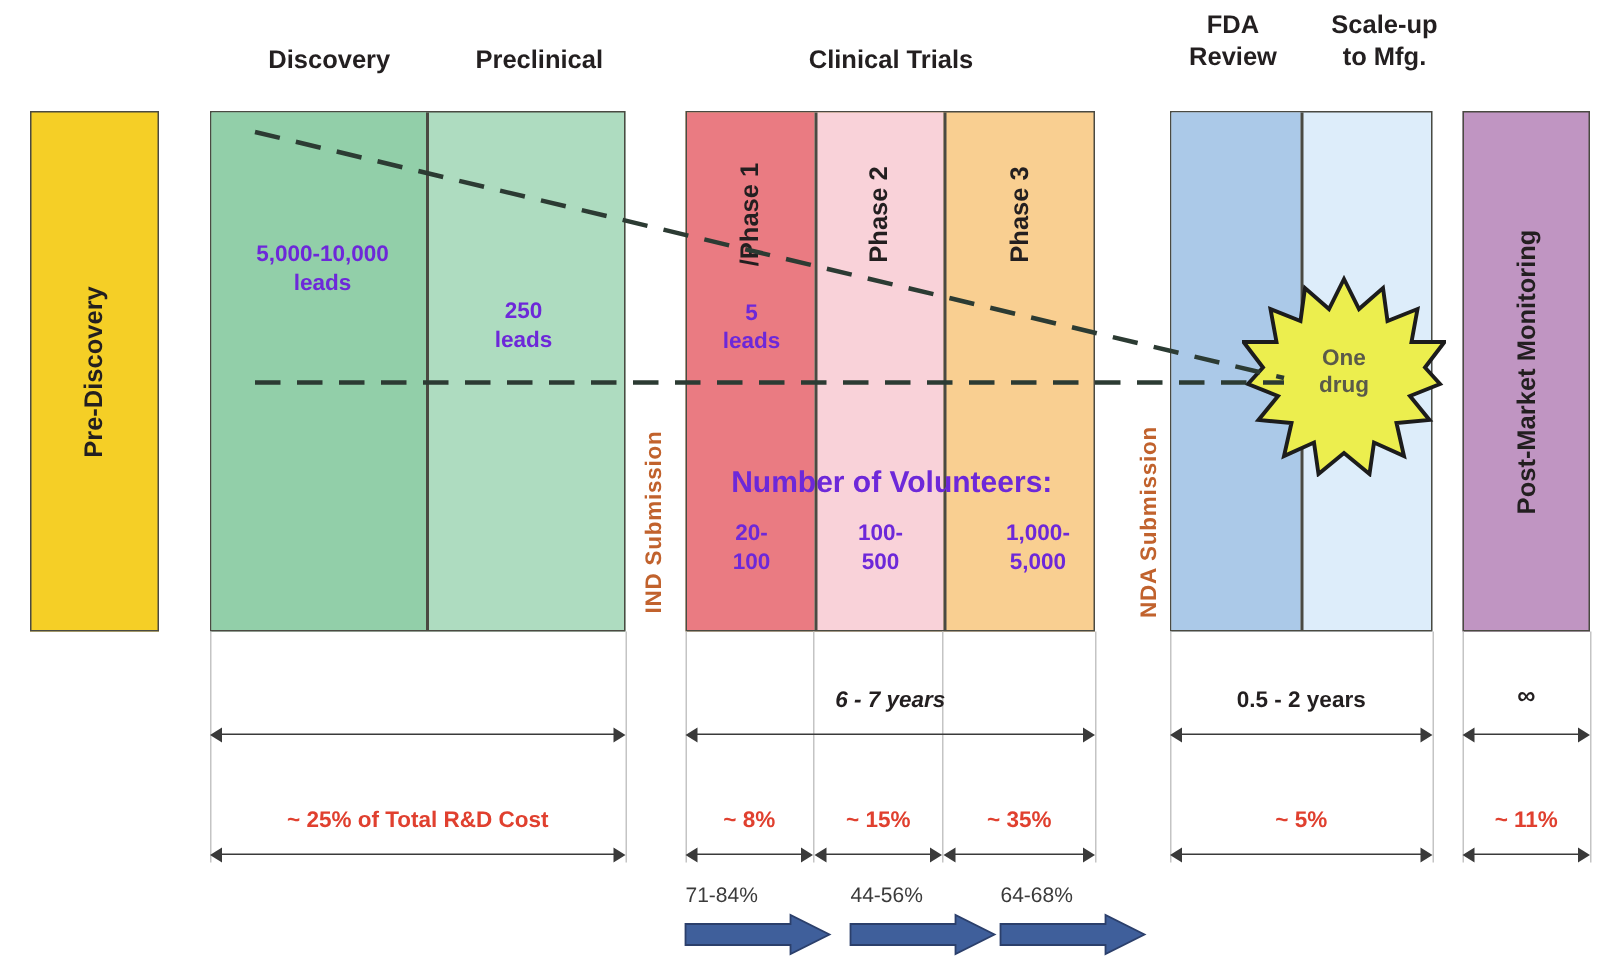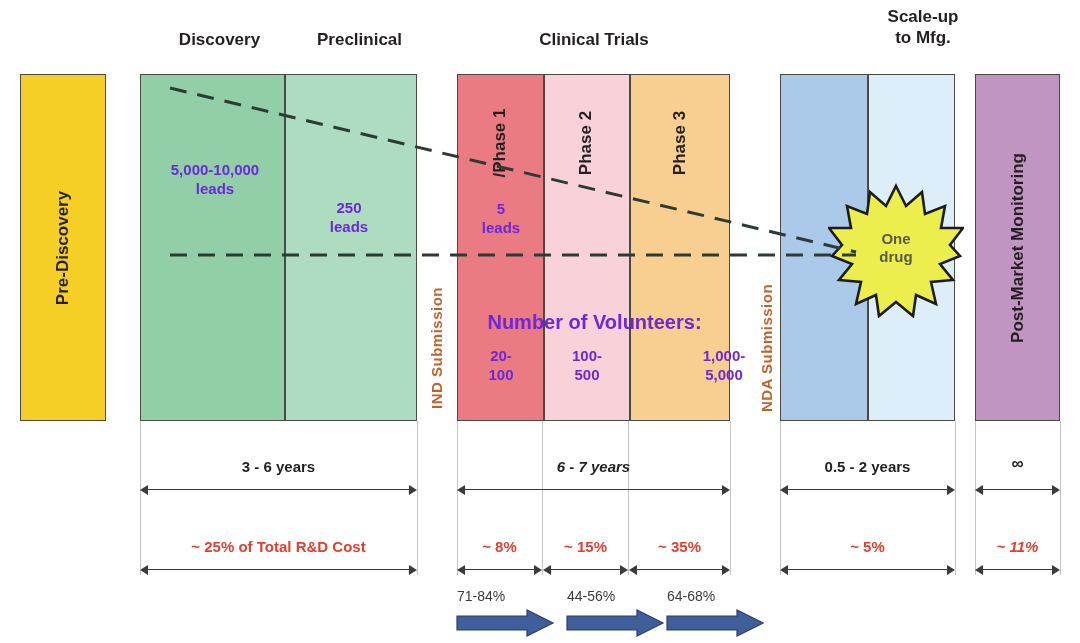--- a/index.html
+++ b/index.html
@@ -145,20 +145,22 @@
   }
 </style>
 </head>
 <body>
 
 <div id="canvas">
 
   <div class="stage-header" style="left:152px; top:30px; width:135px;">Discovery</div>
   <div class="stage-header" style="left:292px; top:30px; width:135px;">Preclinical</div>
   <div class="stage-header" style="left:466px; top:30px; width:256px;">Clinical Trials</div>
+  <div class="stage-header" style="left:776px; top:7px; width:92px;">FDA
+Review</div>
   <div class="stage-header" style="left:868px; top:7px; width:110px;">Scale-up
 to Mfg.</div>
 
   <div class="box" style="left:20px; top:74px; width:86px; height:347px; background:#f5cf26;">
     <div class="vlabel" style="transform:translate(-50%,-50%) rotate(-90deg);">Pre-Discovery</div>
   </div>
 
   <div class="box" style="left:140px; top:74px; width:277px; height:347px; background:#aedcc0;">
     <div style="position:absolute; left:0; top:0; width:143px; height:100%; background:#92cfa9;"></div>
     <div class="box-inner-divider" style="left:143px; top:0; height:100%;"></div>
@@ -180,21 +182,21 @@
 
     <div class="celltext" style="left:2px; top:125px; width:82px;">5
 leads</div>
 
     <div class="celltext" style="left:0px; top:235px; width:273px; font-size:20px;">Number  of  Volunteers:</div>
 
     <div class="celltext" style="left:2px; top:272px; width:82px;">20-
 100</div>
     <div class="celltext" style="left:88px; top:272px; width:82px;">100-
 500</div>
-    <div class="celltext" style="left:174px; top:272px; width:120px;margin-left:32px;">1,000-
+    <div class="celltext" style="left:174px; top:272px; width:120px;">1,000-
 5,000</div>
   </div>
 
   <div class="box" style="left:780px; top:74px; width:175px; height:347px; background:#ddedfa;">
     <div style="position:absolute; left:0; top:0; width:86px; height:100%; background:#abc9e8;"></div>
     <div class="box-inner-divider" style="left:86px; top:0; height:100%;"></div>
   </div>
 
   <div class="box" style="left:975px; top:74px; width:85px; height:347px; background:#c095c2;">
     <div class="vlabel" style="transform:translate(-50%,-50%) rotate(-90deg);">Post-Market Monitoring</div>
@@ -227,21 +229,20 @@
       <line x1="542.5" y1="421" x2="542.5" y2="575"></line>
       <line x1="628.5" y1="421" x2="628.5" y2="575"></line>
       <line x1="730.5" y1="421" x2="730.5" y2="575"></line>
       <line x1="780.5" y1="421" x2="780.5" y2="575"></line>
       <line x1="955.5" y1="421" x2="955.5" y2="575"></line>
       <line x1="975.5" y1="421" x2="975.5" y2="575"></line>
       <line x1="1060.5" y1="421" x2="1060.5" y2="575"></line>
     </g>
   </svg>
 
-  <div class="measure-label" style="left:140px; top:458px; width:277px;">3 - 6 years</div>
   <div class="dblarrow" style="left:140px; top:484px; width:277px;">
     <div class="head left"></div>
       <div class="shaft"></div>
       <div class="head right"></div>
   </div>
 
   <div class="measure-label" style="left:457px; top:458px; width:273px;font-style:italic;">6 - 7 years</div>
   <div class="dblarrow" style="left:457px; top:484px; width:273px;">
     <div class="head left"></div>
       <div class="shaft"></div>
@@ -290,21 +291,21 @@
       <div class="head right"></div>
   </div>
 
   <div class="measure-label cost" style="left:780px; top:538px; width:175px;">~ 5%</div>
   <div class="dblarrow" style="left:780px; top:564px; width:175px;">
     <div class="head left"></div>
       <div class="shaft"></div>
       <div class="head right"></div>
   </div>
 
-  <div class="measure-label cost" style="left:975px; top:538px; width:85px;font-style:italic;">~ 11%</div>
+  <div class="measure-label cost" style="left:975px; top:538px; width:85px;">~ 11%</div>
   <div class="dblarrow" style="left:975px; top:564px; width:85px;">
     <div class="head left"></div>
       <div class="shaft"></div>
       <div class="head right"></div>
   </div>
 
   <div class="blockarrow-wrap" style="left:455px; top:588px; width:100px; height:52px;">
     <div class="blockarrow-label" style="left:2px; top:0;">71-84%</div>
     <svg width="100" height="32" style="position:absolute; left:0; top:20px;" aria-hidden="true">
       <polygon points="2,8 72,8 72,2 98,15 72,28 72,22 2,22" fill="#3f5f9b" stroke="#2b3f6b" stroke-width="1.2"></polygon>

